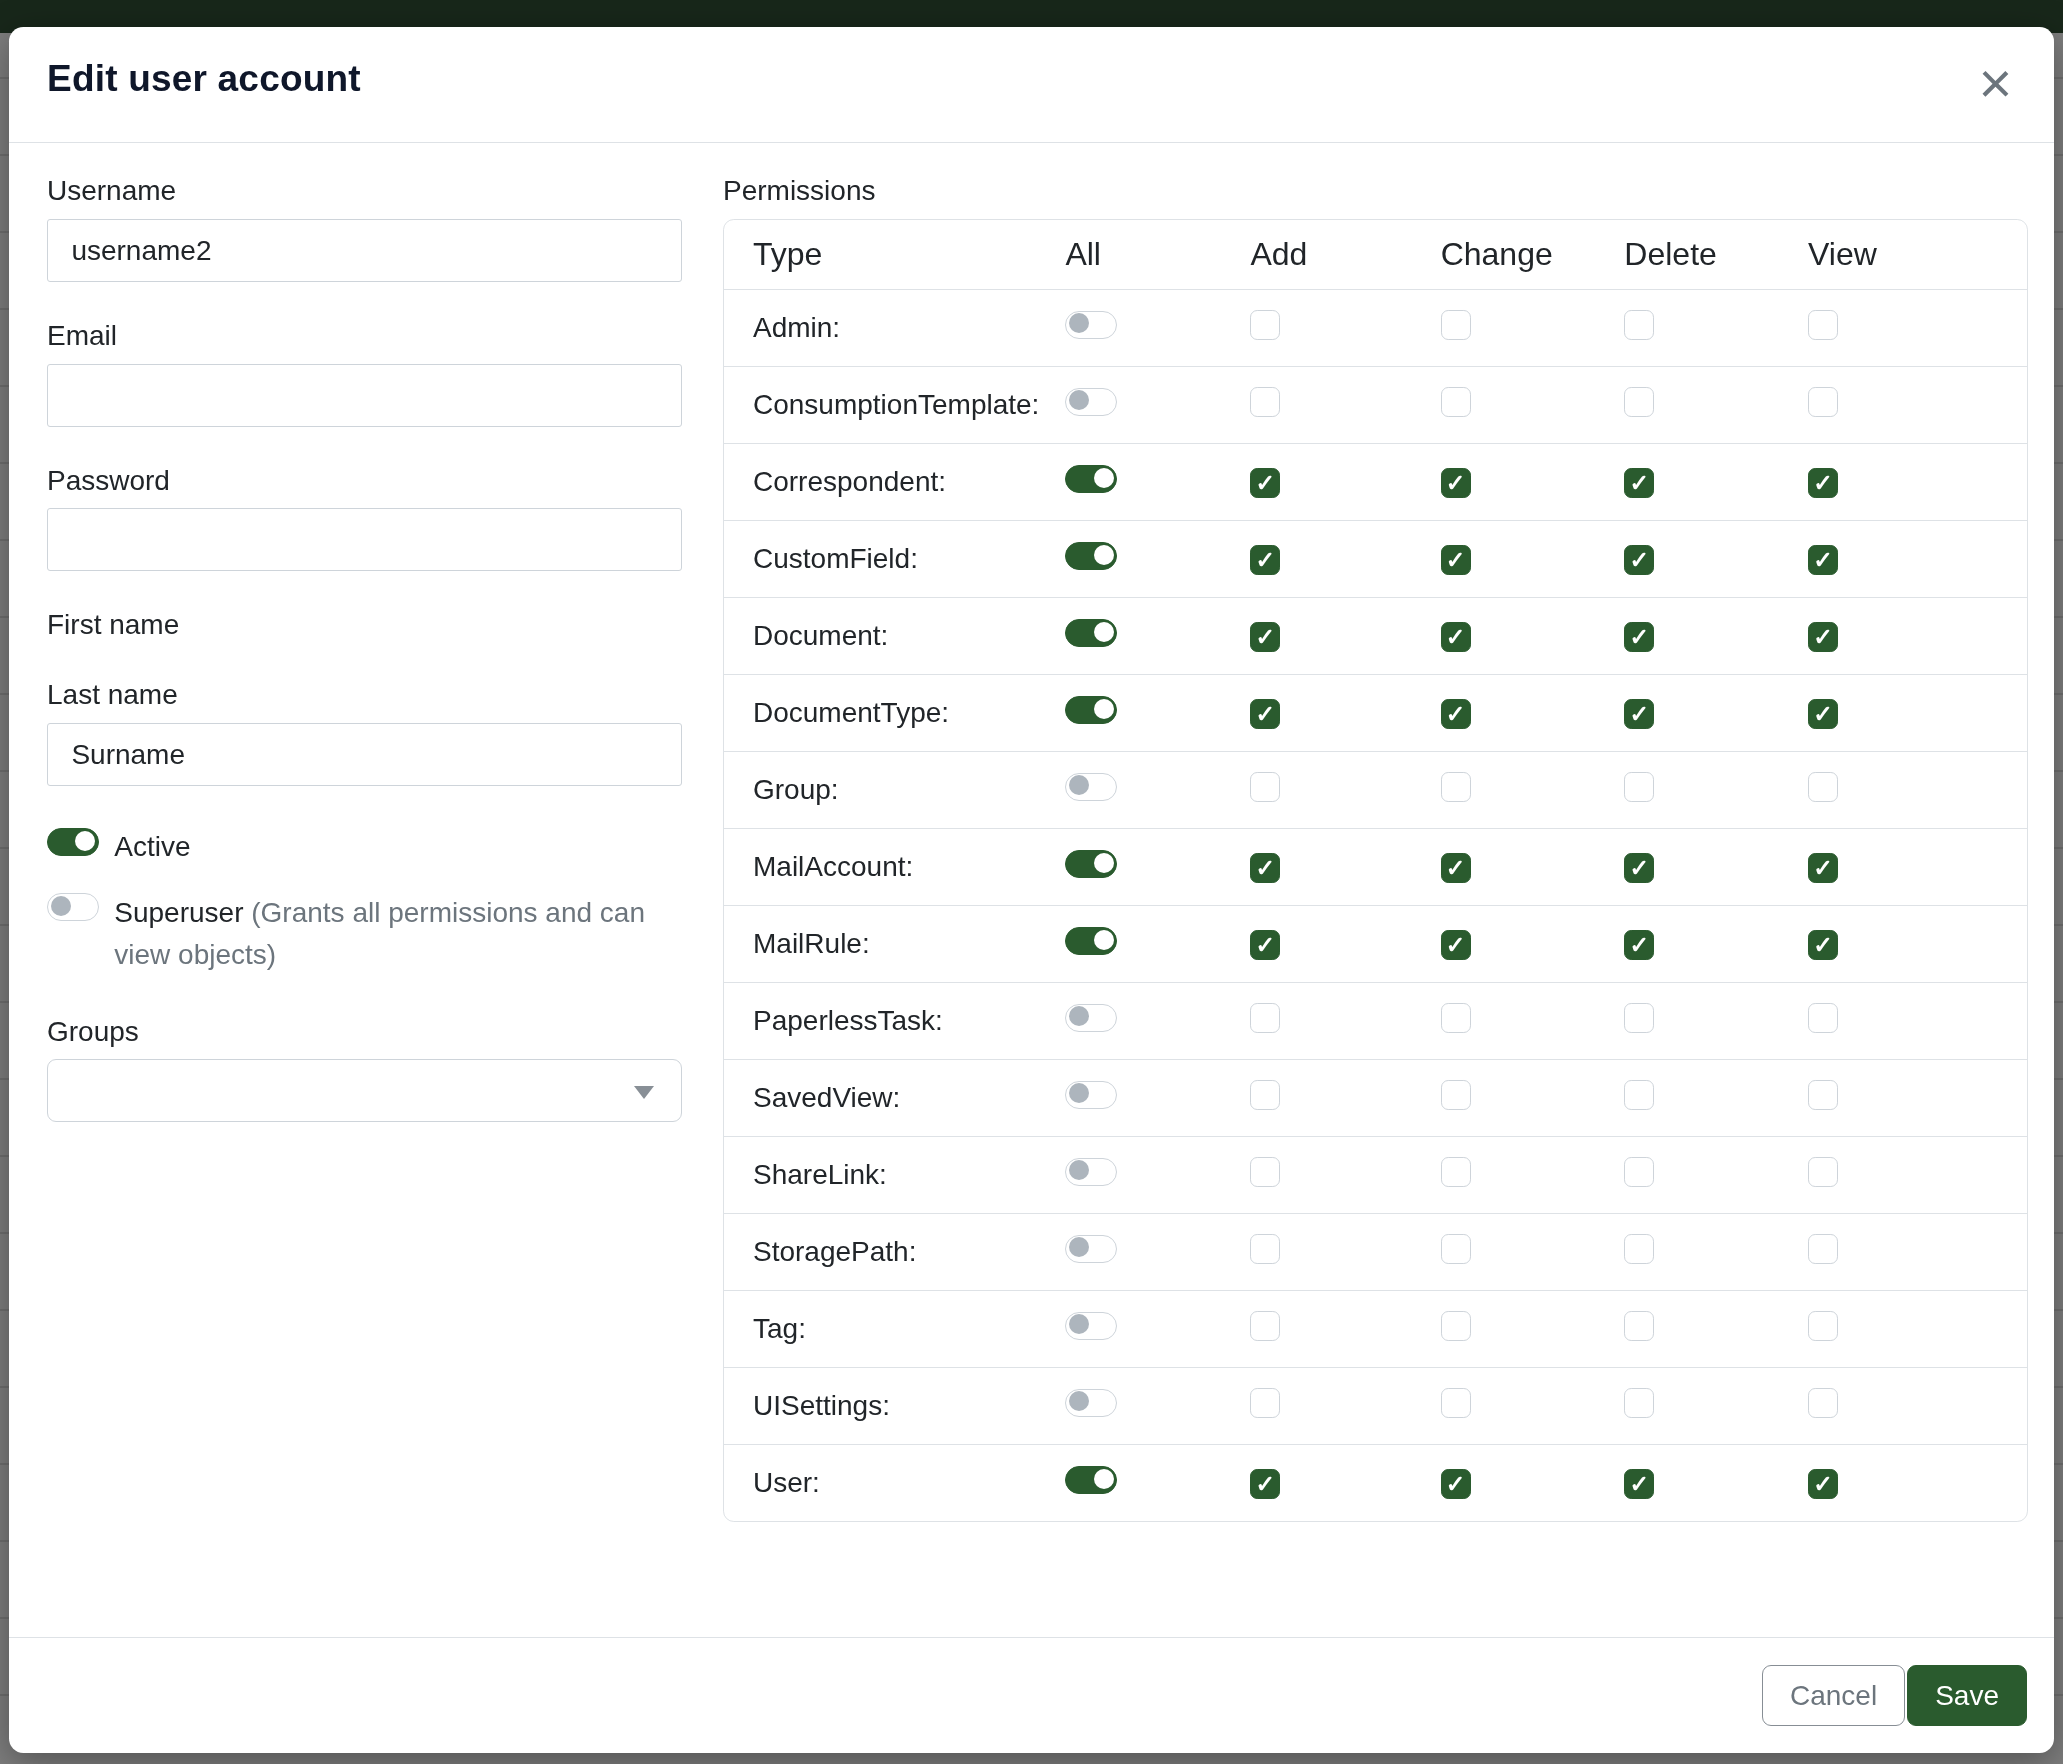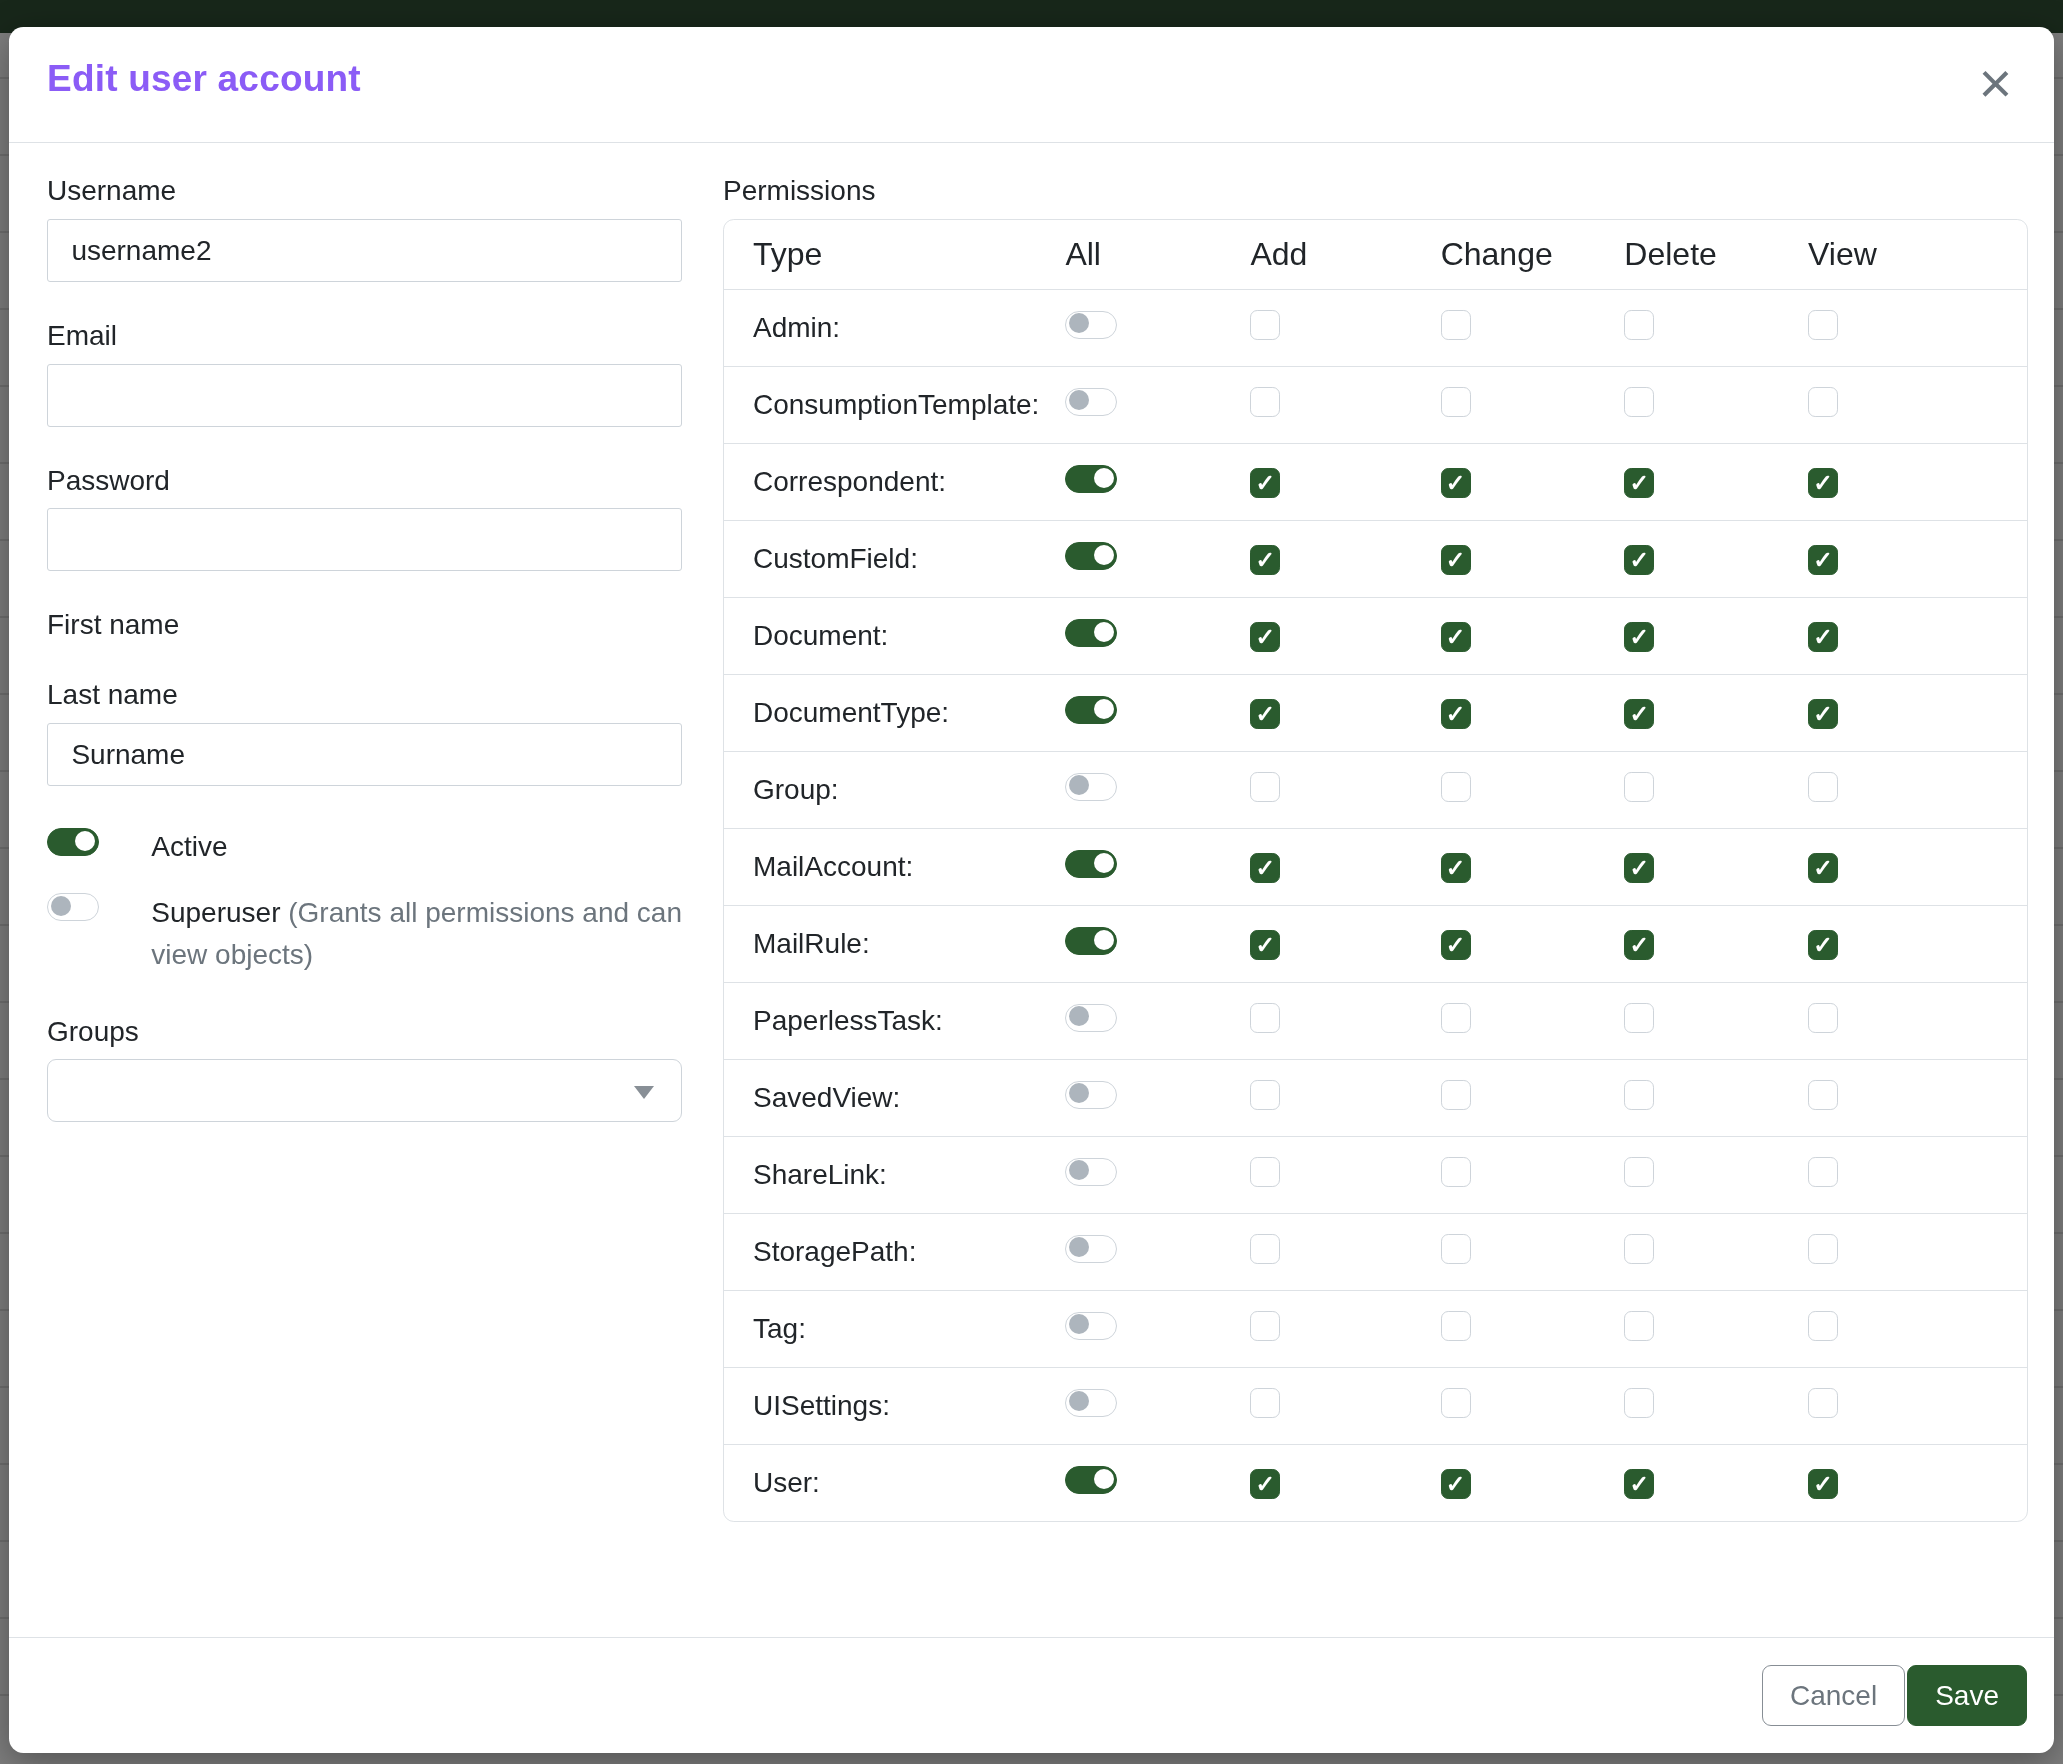--- a/index.html
+++ b/index.html
@@ -24,21 +24,21 @@
     border-radius:14.4px;
     box-shadow:0 9px 36px rgba(0,0,0,0.35);
     display:flex; flex-direction:column;
     overflow:hidden;
   }
   .modal-header {
     display:flex; align-items:flex-start; justify-content:space-between;
     padding:31px 38px 34px 38px;
     border-bottom:1.8px solid #dee2e6;
   }
-  .modal-title { font-size:37px; font-weight:600; color:#8b5cf6; letter-spacing:0.2px; }
+  .modal-title { font-size:37px; font-weight:600; color:#0f172a; letter-spacing:0.2px; }
   .close-btn {
     background:none; border:none; cursor:pointer;
     font-size:58px; line-height:36px; font-weight:300; color:#6c757d;
     padding:7.2px 3.6px;
   }
   .modal-body {
     flex:1; display:flex; gap:41px;
     padding:32px 26px 0 38px;
   }
   .form-col { width:635px; flex-shrink:0; }
@@ -62,21 +62,21 @@
     display:inline-block;
   }
   .switch .knob {
     position:absolute; top:1.8px; left:2.7px;
     width:20px; height:20px; border-radius:50%;
     background:#adb5bd;
   }
   .switch.on { background:#2a5b2e; border-color:#2a5b2e; }
   .switch.on .knob { background:#ffffff; left:auto; right:2.7px; top:2.3px; }
 
-  .switch-row { display:flex; align-items:flex-start; margin-bottom:23.4px;gap:37px; }
+  .switch-row { display:flex; align-items:flex-start; margin-bottom:23.4px; }
   .switch-row .switch { margin-top:1.8px; }
   .switch-text { margin-left:15.3px; font-size:28px; line-height:42px; }
   .switch-label { color:#212529; }
   .switch-hint { color:#6c757d; }
   .active-row { margin-top:40px; }
 
   .groups-group { margin-top:40px; }
   .select-box {
     width:100%; height:63px;
     border:1.8px solid #ced4da; border-radius:9px;

